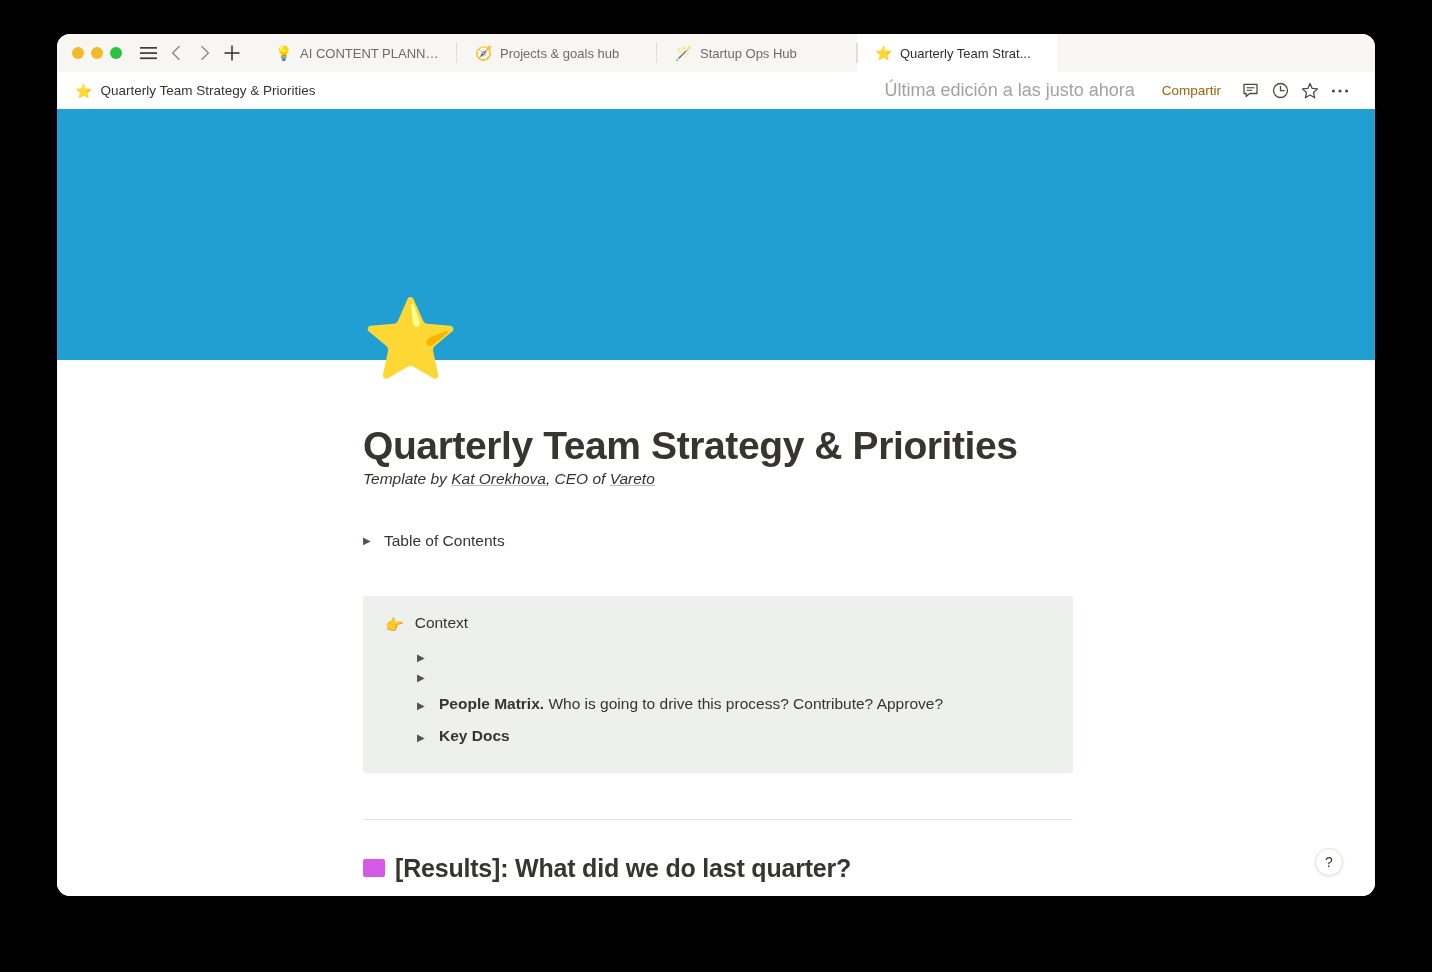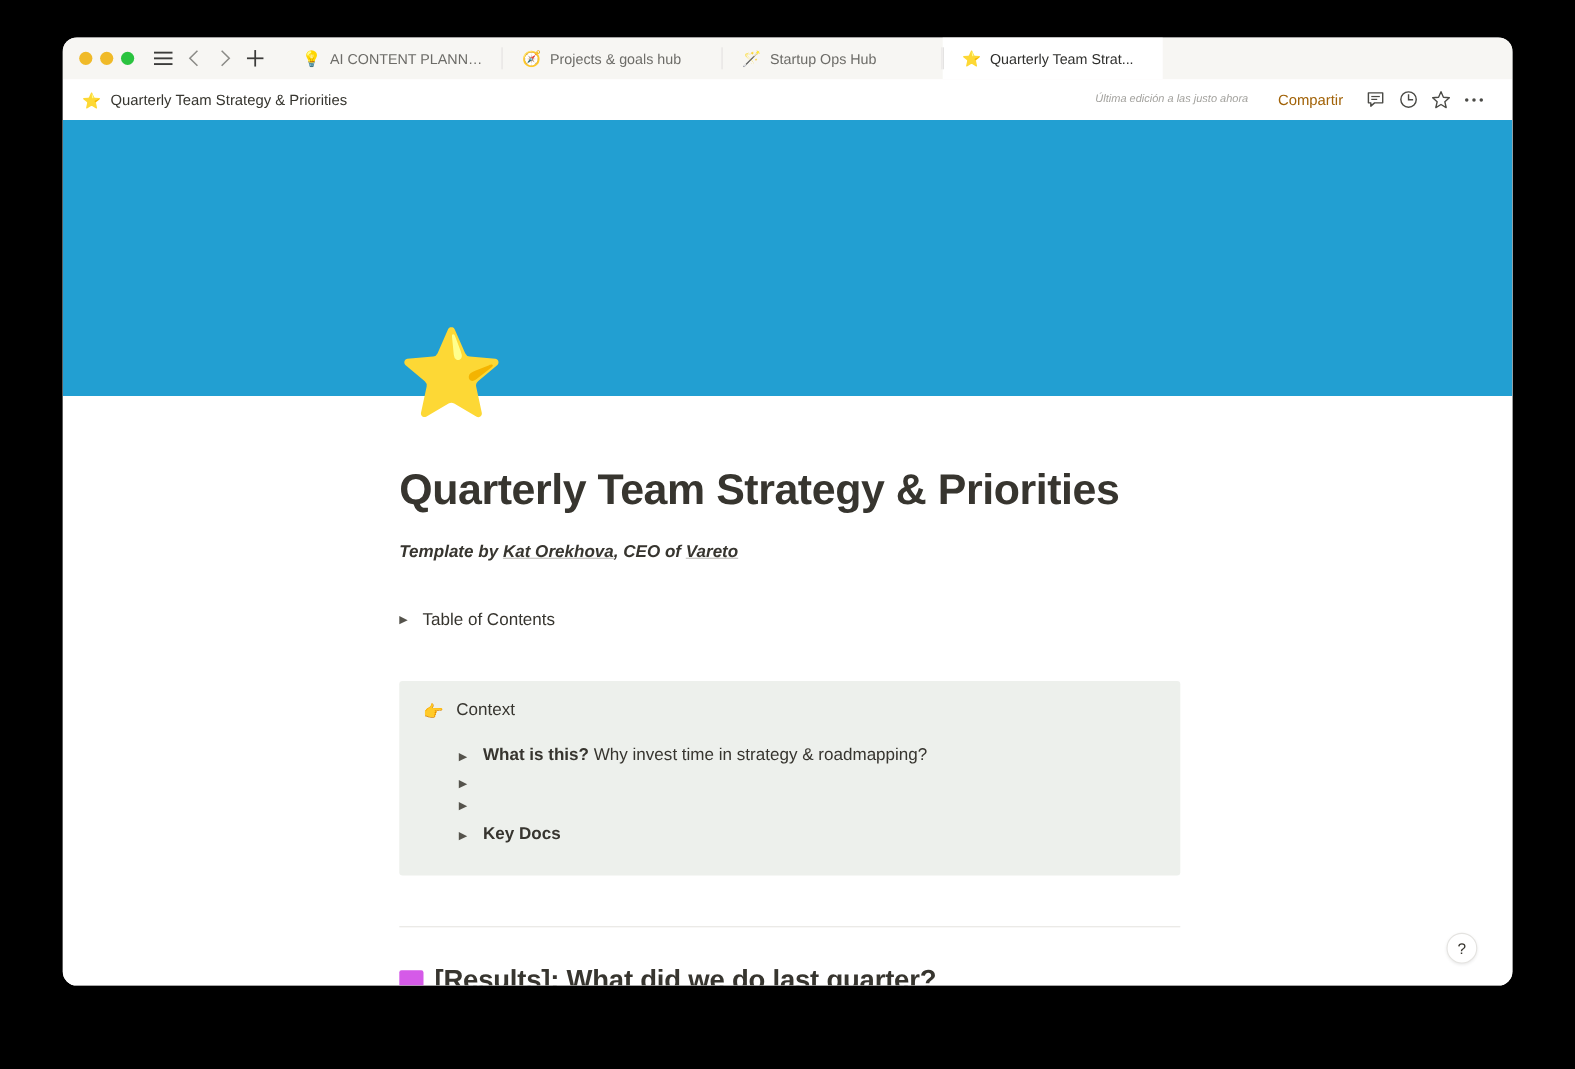--- a/index.html
+++ b/index.html
@@ -122,25 +122,24 @@
   }
   .docbar-left { display: flex; align-items: center; gap: 8px; }
   .docbar-emoji { font-size: 14px; line-height: 1; }
   .docbar-right {
     margin-left: auto;
     display: flex;
     align-items: center;
     gap: 0px;
   }
   .lastedit {
-    font-size: 10px;
+    font-size: 18px;
     color: #a3a29e;
     margin-right: 18px;
     white-space: nowrap;
-    font-style: italic;
   }
   .share {
     font-size: 13.5px;
     color: #a16207;
     padding: 4px 9px;
     border-radius: 4px;
     white-space: nowrap;
     margin-right: 5px;
   }
   .hicon {
@@ -177,25 +176,24 @@
   .title {
     margin: 0;
     padding-top: 63px;
     font-size: 39px;
     line-height: 1.18;
     font-weight: bold;
     letter-spacing: -0.4px;
     color: #37352f;
   }
   .byline {
-    margin-top: 24px;
+    margin-top: 1px;
     font-size: 15.5px;
     font-style: italic;
     color: #37352f;
-    font-weight: bold;
   }
   .byline a {
     color: #37352f;
     text-decoration: underline;
     text-decoration-color: #bdbcb8;
   }
 
   .toc-toggle {
     margin-top: 44px;
     display: flex;
@@ -413,29 +411,29 @@
         <div class="callout">
           <div class="callout-head">
             <span class="callout-emoji">👉</span>
             <span>Context</span>
           </div>
 
           <div class="callout-list">
 
             <div class="callout-item">
               <span class="tri">▶</span>
-              <span><b>What is this?</b><span> Why invest time in strategy &amp; roadmapping?</span></span>
             </div>
 
             <div class="callout-item">
               <span class="tri">▶</span>
             </div>
 
             <div class="callout-item">
               <span class="tri">▶</span>
+              <span><b>People Matrix.</b><span> Who is going to drive this process? Contribute? Approve?</span></span>
             </div>
 
             <div class="callout-item">
               <span class="tri">▶</span>
               <span><b>Key Docs</b><span></span></span>
             </div>
 
           </div>
         </div>
 

